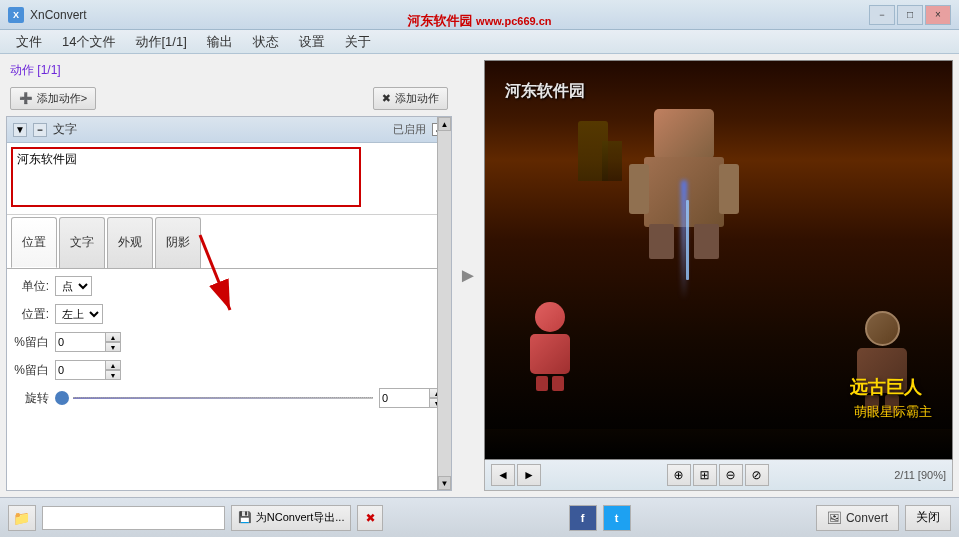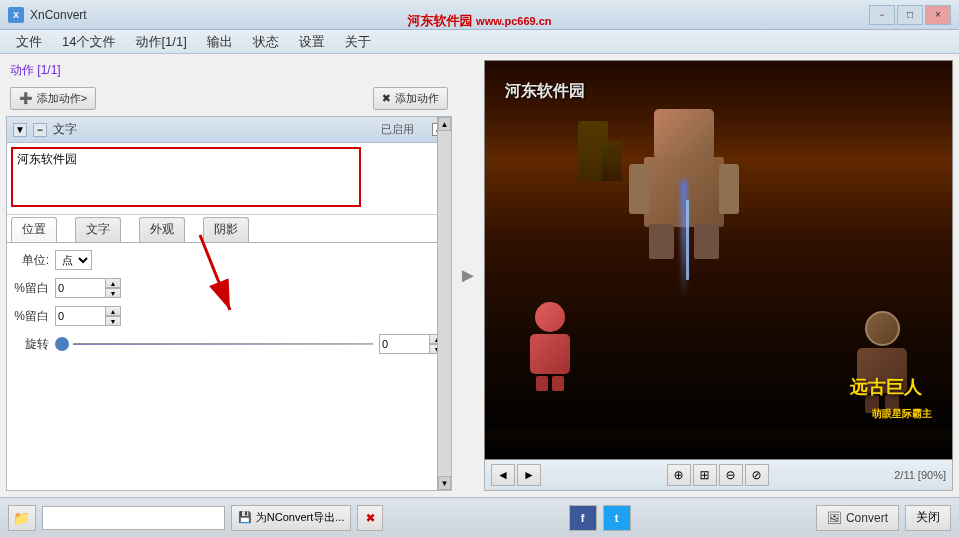--- a/index.html
+++ b/index.html
@@ -167,21 +167,21 @@
 
     .action-name {
       font-size: 12px;
       color: #333;
       flex: 1;
     }
 
     .action-enabled {
       font-size: 11px;
       color: #555;
-      display: flex; align-items: center; gap: 18px;
+      display: flex; align-items: center; gap: 6px;
       margin-left: auto;
     }
 
     .checkbox {
       width: 13px;
       height: 13px;
       border: 1px solid #888;
       background: white;
       display: inline-flex; align-items: center; justify-content: center;
       cursor: pointer;
@@ -206,28 +206,28 @@
     }
 
     
     .tab-bar {
       display: flex;
       gap: 0;
       border-bottom: 1px solid #b0b0b0;
       padding: 2px 4px 0;
     }
     .tab {
-      padding: 3px 10px;
+      padding: 16px 10px;
       font-size: 12px;
       cursor: pointer;
       border: 1px solid #b0b0b0;
       border-bottom: none;
       background: linear-gradient(to bottom, #f0f0f0, #e0e0e0);
       color: #333;
-      margin-right: 18px;
+      margin-right: 2px;
       border-radius: 3px 3px 0 0;
     }
     .tab.active {
       background: linear-gradient(to bottom, #ffffff, #f5f5f5);
       border-bottom: 1px solid white;
       z-index: 1;
     }
 
     
     .settings-content {
@@ -414,22 +414,22 @@
       text-align: left;
       text-shadow: 2px 2px 4px rgba(0,0,0,0.8);
       z-index: 10;
     }
 
     .game-subtitle {
       position: absolute;
       bottom: 38px;
       right: 20px;
       color: #ffcc00;
-      font-size: 10px;
-      font-weight: bold;
+      font-size: 13px;
+      font-weight: normal;
       text-shadow: 1px 1px 2px black;
       z-index: 10;
     }
 
     
     .preview-controls {
       display: flex;
       align-items: center;
       justify-content: space-between;
       padding: 4px 6px;
@@ -652,20 +652,26 @@
 
       <div class="settings-content">
 
         <div class="form-row">
           <span class="form-label">单位:</span>
           <select class="form-select">
             <option>点</option>
           </select>
         </div>
 
+        <div class="form-row">
+          <span class="form-label">位置:</span>
+          <select class="form-select">
+            <option>左上</option>
+          </select>
+        </div>
 
         <div class="form-row">
           <span class="form-label">%留白</span>
           <div class="spin-input">
             <input type="text" value="0" style="">
             <div class="spin-buttons">
               <button class="spin-btn">▲</button>
               <button class="spin-btn">▼</button>
             </div>
           </div>

